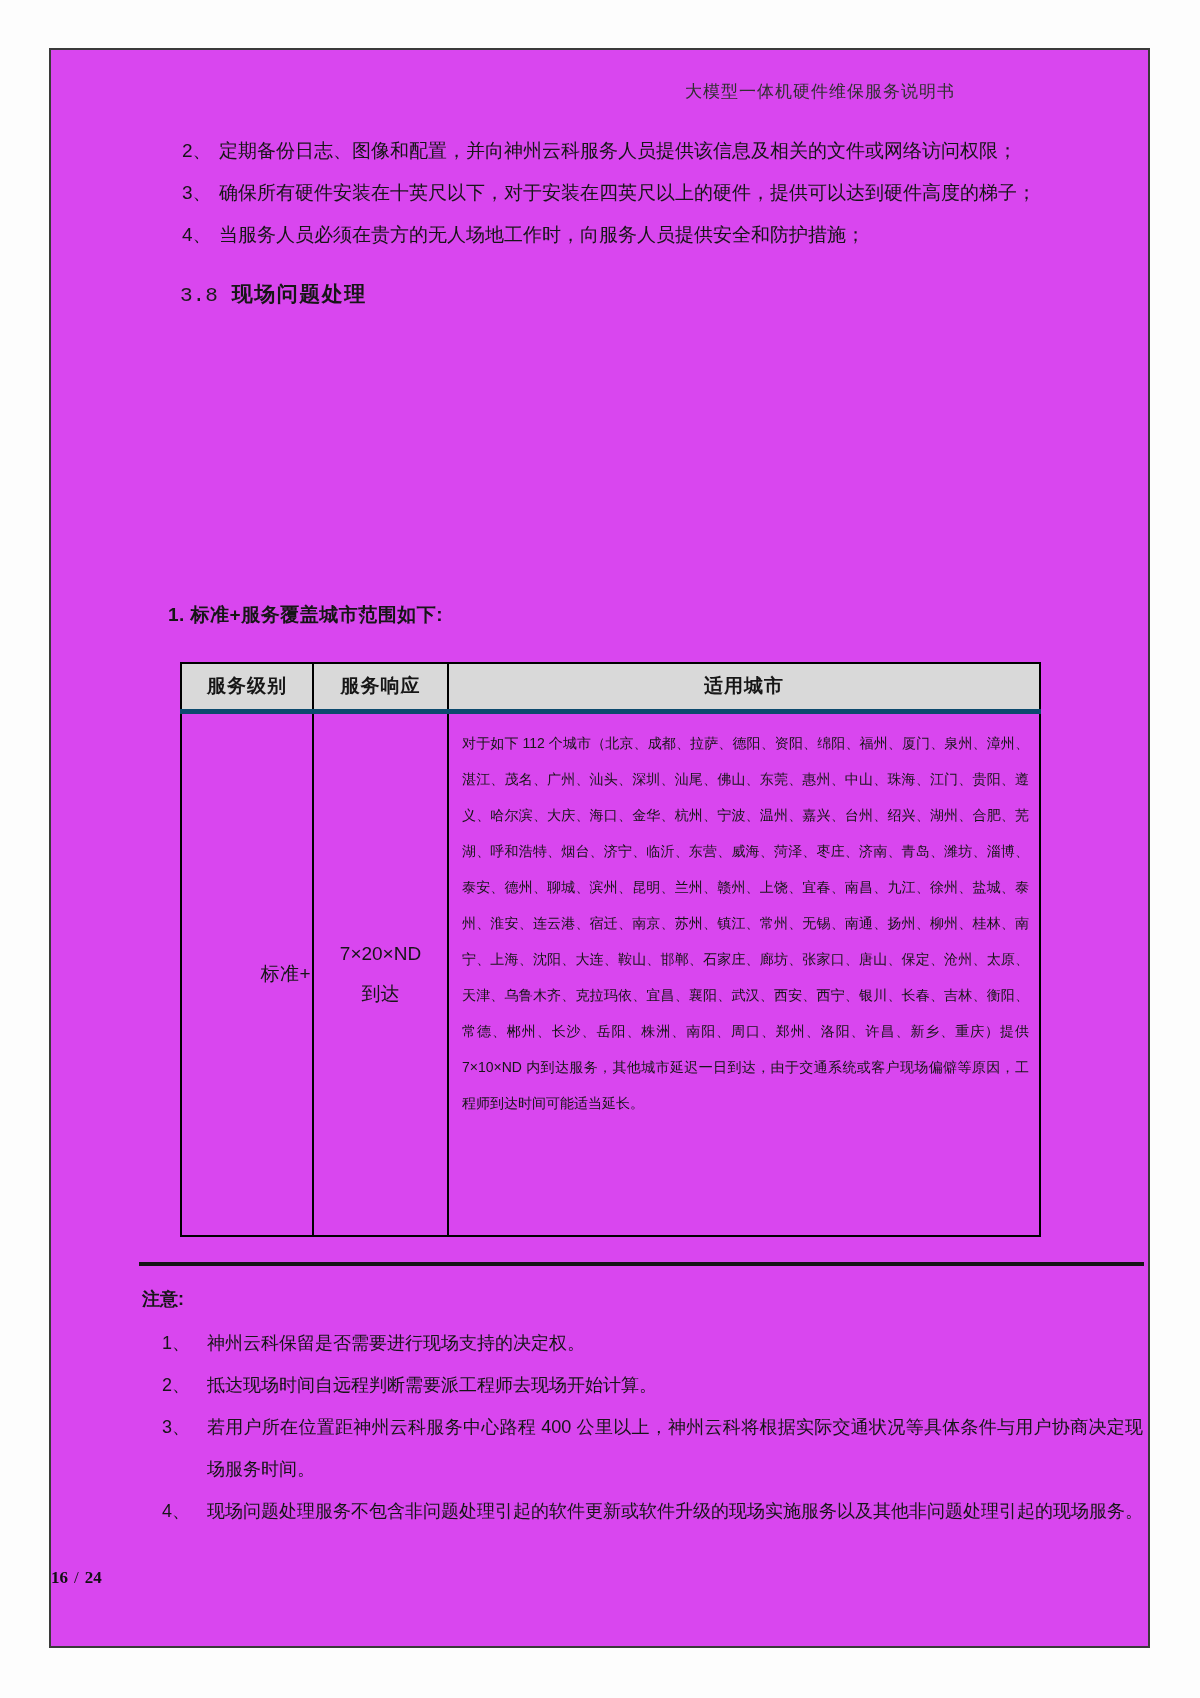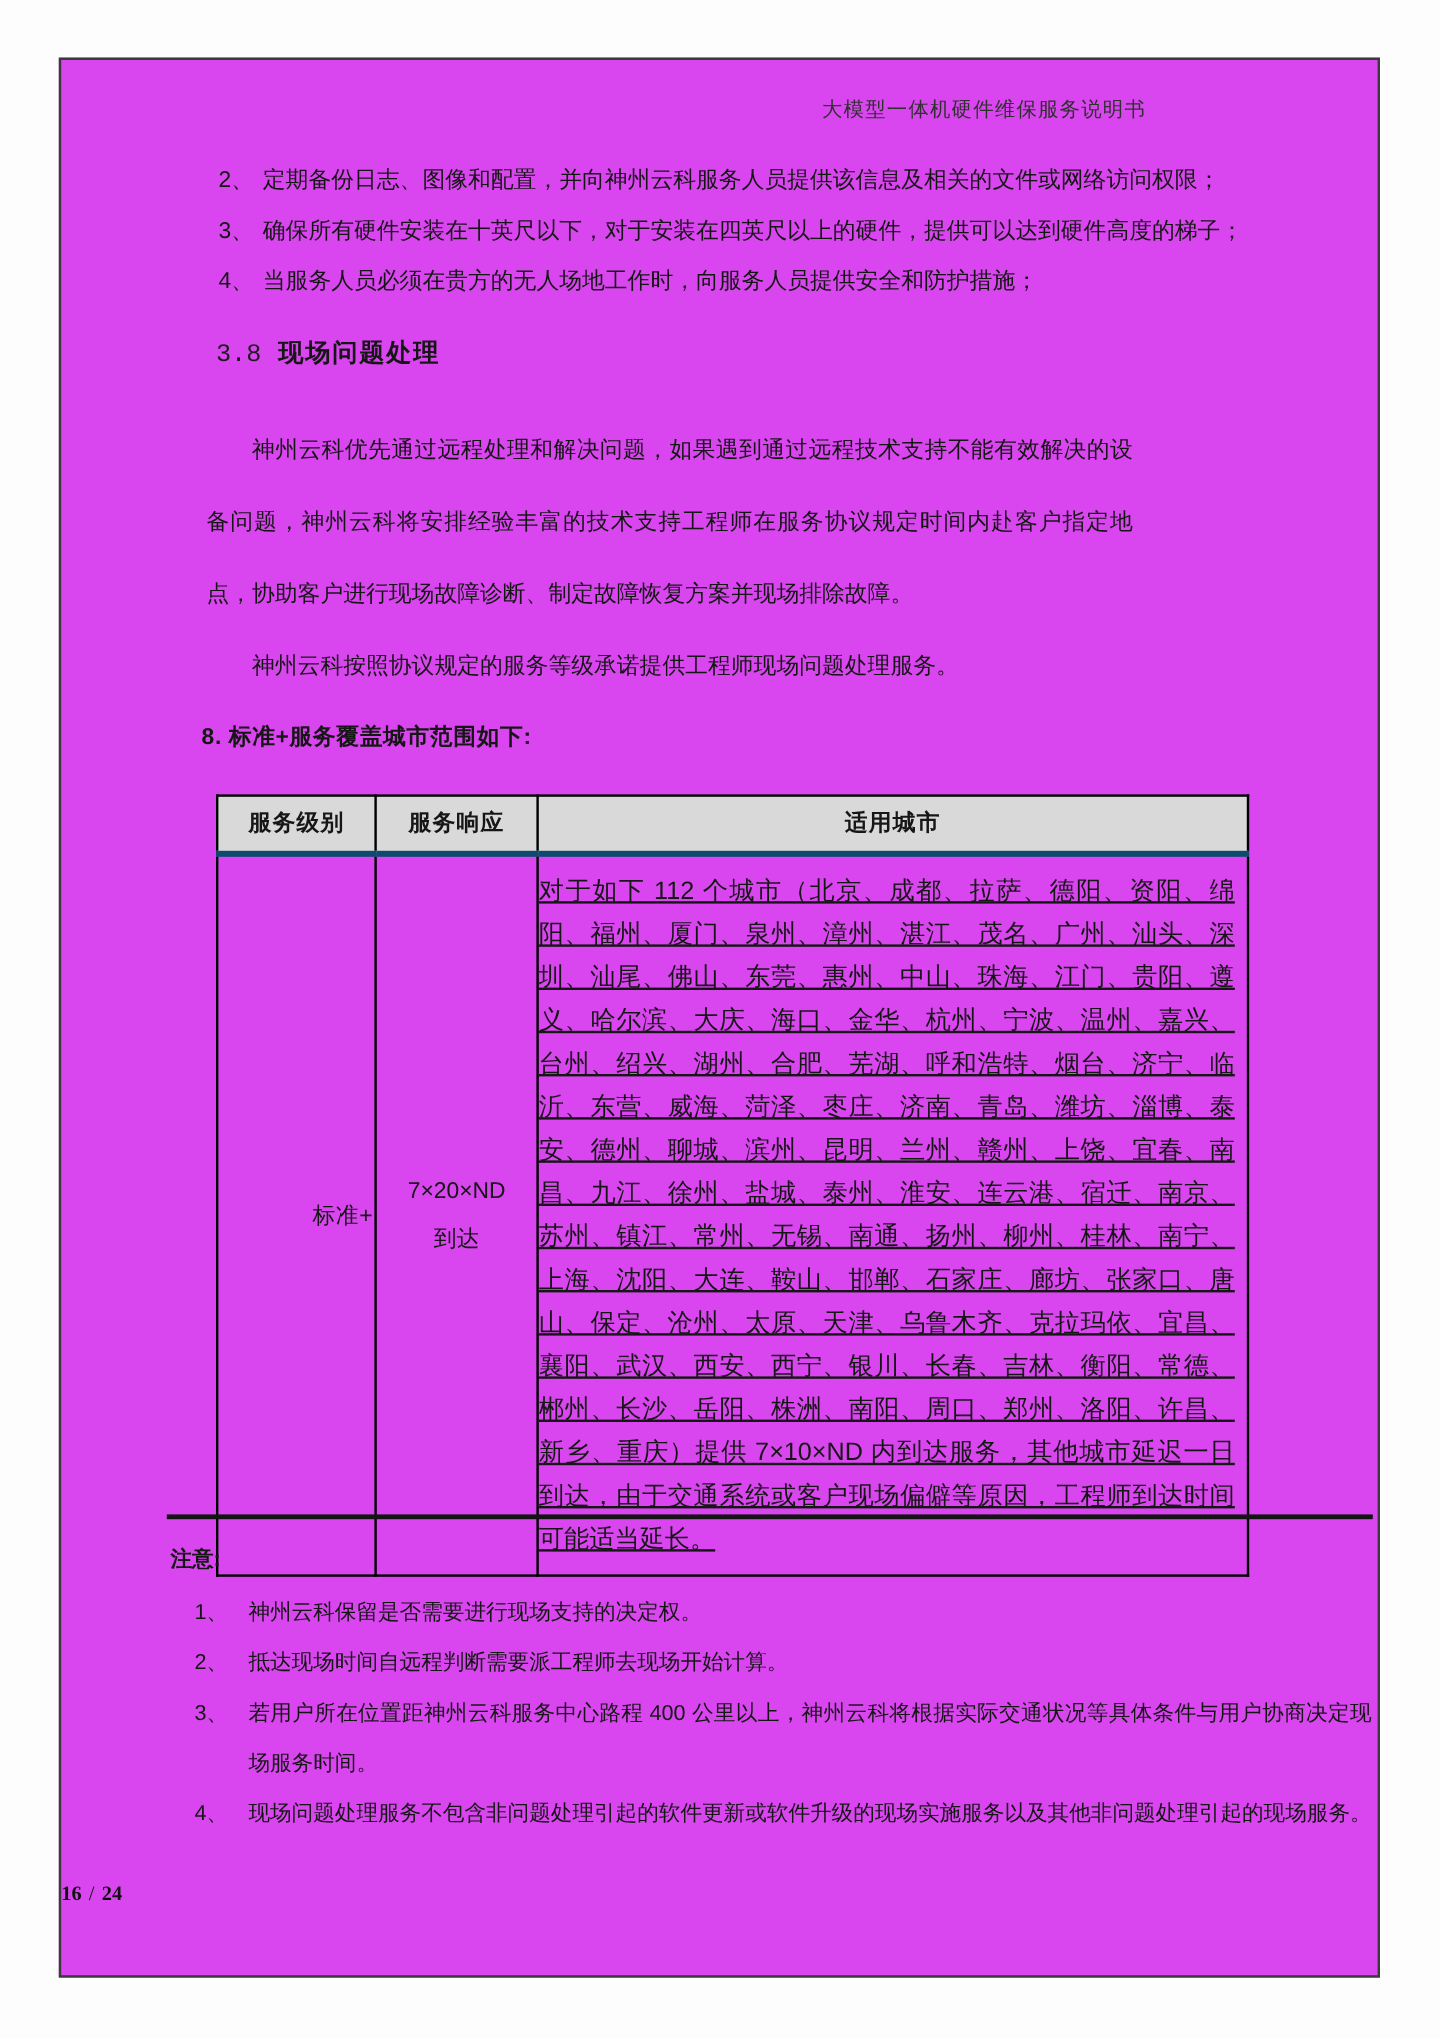--- a/index.html
+++ b/index.html
@@ -32,21 +32,21 @@
   }
   .svc-table col.c1{width:132px;} .svc-table col.c2{width:135px;} .svc-table col.c3{width:592px;}
   .svc-table th,.svc-table td{border:2px solid #000;box-sizing:border-box;}
   .svc-table thead th{
     height:48px;background:#d9d9d9;font-size:19px;font-weight:bold;
     text-align:center;border-bottom:5px solid #0c4a6e;letter-spacing:1px;
   }
   .svc-table tbody tr{height:525px;}
   td.level{text-align:right;vertical-align:middle;font-size:19px;letter-spacing:.5px;}
   td.resp{text-align:center;vertical-align:middle;font-size:19px;line-height:40px;}
-  td.cities{vertical-align:top;padding:11px 10px 11px 0;font-size:21px;line-height:36px;text-align:justify;text-decoration:underline;}
+  td.cities{vertical-align:top;padding:11px 10px 11px 13px;font-size:14px;line-height:36px;text-align:justify;}
   .rule{position:absolute;top:1212px;left:88px;width:1005px;height:4px;background:#141414;}
   .notes-label{position:absolute;top:1237px;left:91px;font-size:18px;font-weight:bold;line-height:24px;}
   .notes{position:absolute;top:1272px;left:111px;width:981px;}
   .notes .item{display:flex;font-size:18px;line-height:42px;}
   .notes .num{flex:0 0 45px;}
   .notes .txt{flex:1;text-align:justify;}
   .page-footer{
     position:absolute;top:1518px;left:0;width:1024px;
     font-family:"Liberation Serif","DejaVu Serif",serif;font-size:17px;font-weight:bold;color:#111;
   }
@@ -74,26 +74,22 @@
       <span class="num">4、</span>
       <span class="txt">当服务人员必须在贵方的无人场地工作时，向服务人员提供安全和防护措施；</span>
     </div>
   </div>
 
   <div class="section-heading">
     <span class="sec-num">3.8</span>
     <span class="sec-title">现场问题处理</span>
   </div>
 
-  <div class="paras">
-    <p>神州云科优先通过远程处理和解决问题，如果遇到通过远程技术支持不能有效解决的设备问题，神州云科将安排经验丰富的技术支持工程师在服务协议规定时间内赴客户指定地点，协助客户进行现场故障诊断、制定故障恢复方案并现场排除故障。</p>
-    <p>神州云科按照协议规定的服务等级承诺提供工程师现场问题处理服务。</p>
-  </div>
 
-  <div class="list-heading">8. 标准+服务覆盖城市范围如下:</div>
+  <div class="list-heading">1. 标准+服务覆盖城市范围如下:</div>
 
   <table class="svc-table">
     <colgroup>
         <col class="c1">
         <col class="c2">
         <col class="c3">
       </colgroup>
     <thead>
       <tr>
         <th>服务级别</th>

